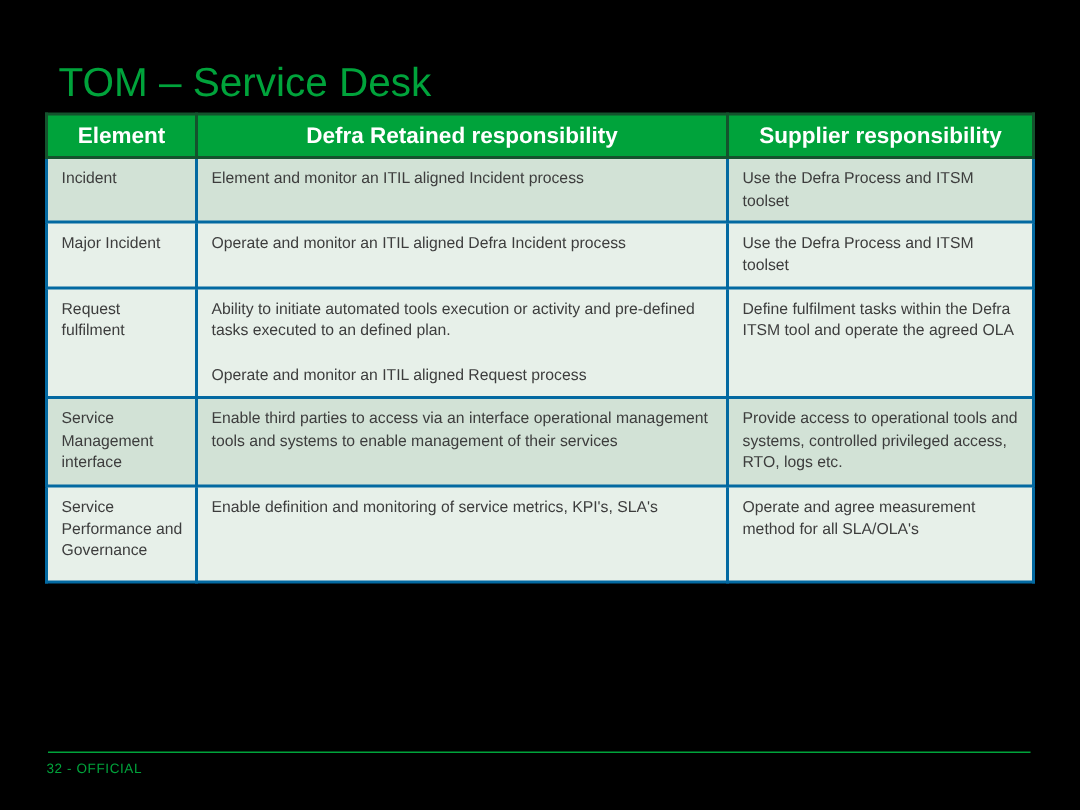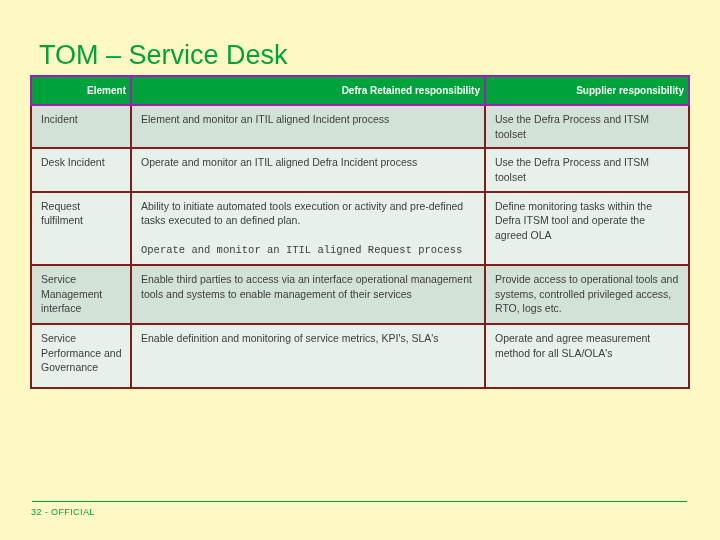--- a/index.html
+++ b/index.html
@@ -3,21 +3,21 @@
 <meta charset="utf-8">
 <style>
   * { margin: 0; padding: 0; box-sizing: border-box; }
   html, body { width: 720px; height: 540px; }
   body {
     font-family: "Liberation Sans", sans-serif;
     background: #ffffff;
     position: relative;
     overflow: hidden;
   }
-  .slide { position: absolute; inset: 0; background: #fef9c3; }
+  .slide { position: absolute; inset: 0; background: #000000; }
 
   .page-title {
     position: absolute;
     left: 39px;
     top: 40px;
     font-size: 27px;
     font-weight: 400;
     color: #00a33b;
     white-space: nowrap;
   }
@@ -30,48 +30,48 @@
     table-layout: fixed;
     border-collapse: collapse;
   }
   .resp-table col.c-element  { width: 100px; }
   .resp-table col.c-defra    { width: 354px; }
   .resp-table col.c-supplier { width: 204px; }
 
   .resp-table th {
     background: #00a33b;
     color: #ffffff;
-    font-size: 10px;
+    font-size: 15px;
     font-weight: bold;
-    text-align: right;
+    text-align: center;
     vertical-align: middle;
     height: 29px;
     padding: 4px 4px;
-    border: 2px solid #a21caf;
+    border: 2px solid #14532d;
   }
   .resp-table td {
     font-size: 10.5px;
     line-height: 1.4;
     color: #3d3d3d;
     vertical-align: top;
     padding: 6px 8px 6px 9px;
-    border: 2px solid #7f1d1d;
+    border: 2px solid #0369a1;
   }
   .resp-table tr.dark  td { background: #d2e2d6; }
   .resp-table tr.light td { background: #e7f0e9; }
 
   .resp-table tbody tr:nth-child(1) { height: 43px; }
   .resp-table tbody tr:nth-child(2) { height: 40px; }
   .resp-table tbody tr:nth-child(3) { height: 48px; }
   .resp-table tbody tr:nth-child(4) { height: 59px; }
   .resp-table tbody tr:nth-child(5) { height: 64px; }
   .resp-table tbody tr:nth-child(6) { height: 72px; font-family: Liberation Mono, monospace; }
   .resp-table tbody tr:nth-child(7) { height: 42px; }
 
-  .resp-table td p + p { margin-top: 15px; font-family: Liberation Mono, monospace; }
+  .resp-table td p + p { margin-top: 15px; }
 
   .footer-line {
     position: absolute;
     left: 32px;
     top: 501px;
     width: 655px;
     height: 1px;
     background: #00a33b;
   }
   .footer-text {
@@ -111,39 +111,39 @@
           </td>
         <td>
             <p>Element and monitor an ITIL aligned Incident process</p>
           </td>
         <td>
             <p>Use the Defra Process and ITSM toolset</p>
           </td>
       </tr>
       <tr class="light">
         <td>
-            <p>Desk Incident</p>
+            <p>Major Incident</p>
           </td>
         <td>
             <p>Operate and monitor an ITIL aligned Defra Incident process</p>
           </td>
         <td>
             <p>Use the Defra Process and ITSM toolset</p>
           </td>
       </tr>
       <tr class="light">
         <td>
             <p>Request fulfilment</p>
           </td>
         <td>
           <p>Ability to initiate automated tools execution or activity and pre-defined tasks executed to an defined plan.</p>
           <p>Operate and monitor an ITIL aligned Request process</p>
         </td>
         <td>
-            <p>Define monitoring tasks within the Defra ITSM tool and operate the agreed OLA</p>
+            <p>Define fulfilment tasks within the Defra ITSM tool and operate the agreed OLA</p>
           </td>
       </tr>
       <tr class="dark">
         <td>
             <p>Service Management interface</p>
           </td>
         <td>
             <p>Enable third parties to access via an interface operational management tools and systems to enable management of their services</p>
           </td>
         <td>

